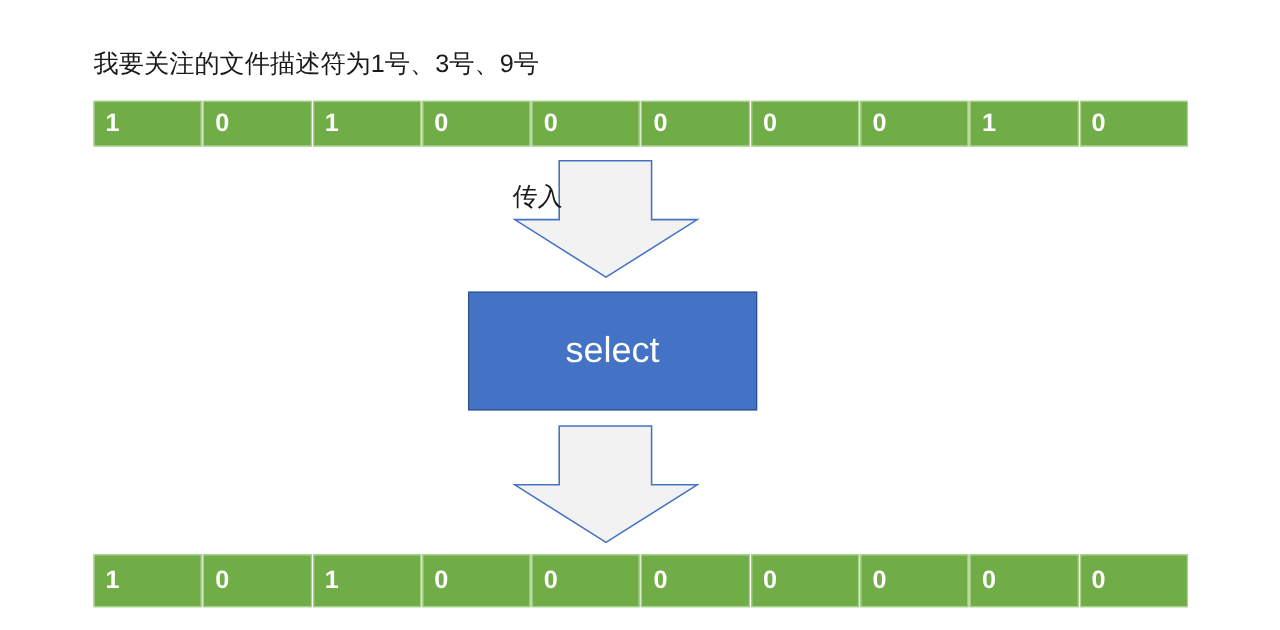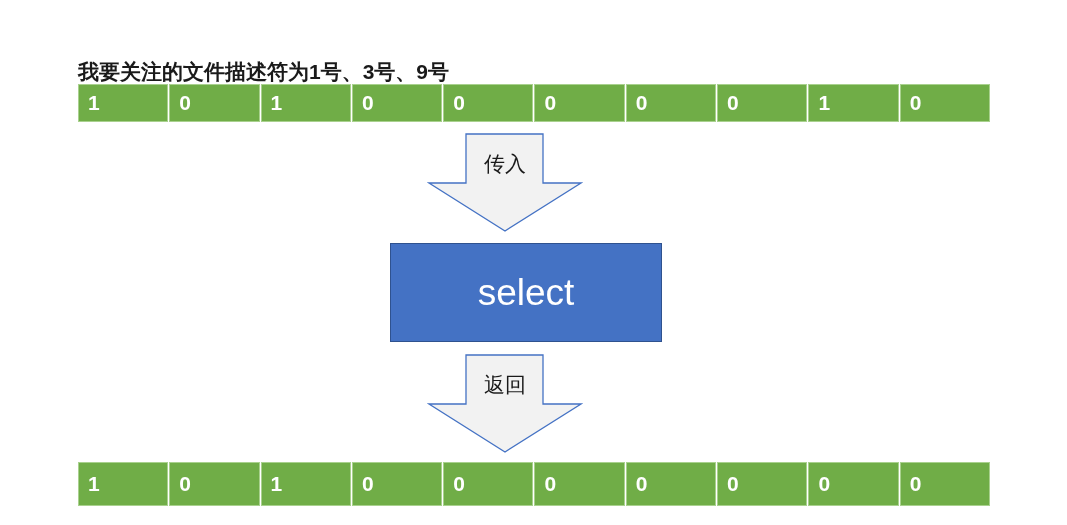--- a/index.html
+++ b/index.html
@@ -20,21 +20,21 @@
     font-family:"Liberation Sans","DejaVu Sans",sans-serif;
   }
   .caption{
     position:absolute;
     left:78px;
     font-size:21px;
     line-height:24px;
     color:var(--text-black);
     white-space:nowrap;
   }
-  .caption.top{top:60px;font-weight:bold;}
+  .caption.top{top:42px;}
   .caption.bottom{top:423px;}
   .fdrow{
     position:absolute;
     left:78px;
     width:912px;
     display:flex;
     gap:1px;
   }
   .fdrow.input{top:84px;height:38px;}
   .fdrow.output{top:462px;height:44px;}
@@ -62,36 +62,36 @@
   .arrow polygon{
     fill:var(--arrow-fill);
     stroke:var(--arrow-stroke);
     stroke-width:1.3;
     stroke-linejoin:miter;
   }
   .arrow-label{
     position:absolute;
     left:0;right:0;
     top:17px;
-    text-align:center;
+    text-align:left;
     font-size:21px;
     color:var(--text-black);
   }
   .select-box{
     position:absolute;
     left:390px;top:243px;
-    width:272px;height:99px;
+    width:241px;height:99px;
     background:var(--select-blue);
     border:1px solid var(--select-border);
     box-sizing:border-box;
     display:flex;
     align-items:center;
     justify-content:center;
     color:#ffffff;
-    font-size:37px;
+    font-size:30px;
   }
 </style>
 </head>
 <body>
 
 <div class="canvas">
 
   <div class="caption top">我要关注的文件描述符为1号、3号、9号</div>
 
   <div class="fdrow input">
@@ -115,21 +115,20 @@
   </div>
 
   <div class="select-box">
     <span>select</span>
   </div>
 
   <div class="arrow return">
     <svg viewBox="0 0 156 100" aria-hidden="true">
       <polygon points="39,1 116,1 116,50 154,50 78,98 2,50 39,50"></polygon>
     </svg>
-    <span class="arrow-label">返回</span>
   </div>
 
 
   <div class="fdrow output">
     <div class="cell">1</div>
     <div class="cell">0</div>
     <div class="cell">1</div>
     <div class="cell">0</div>
     <div class="cell">0</div>
     <div class="cell">0</div>

